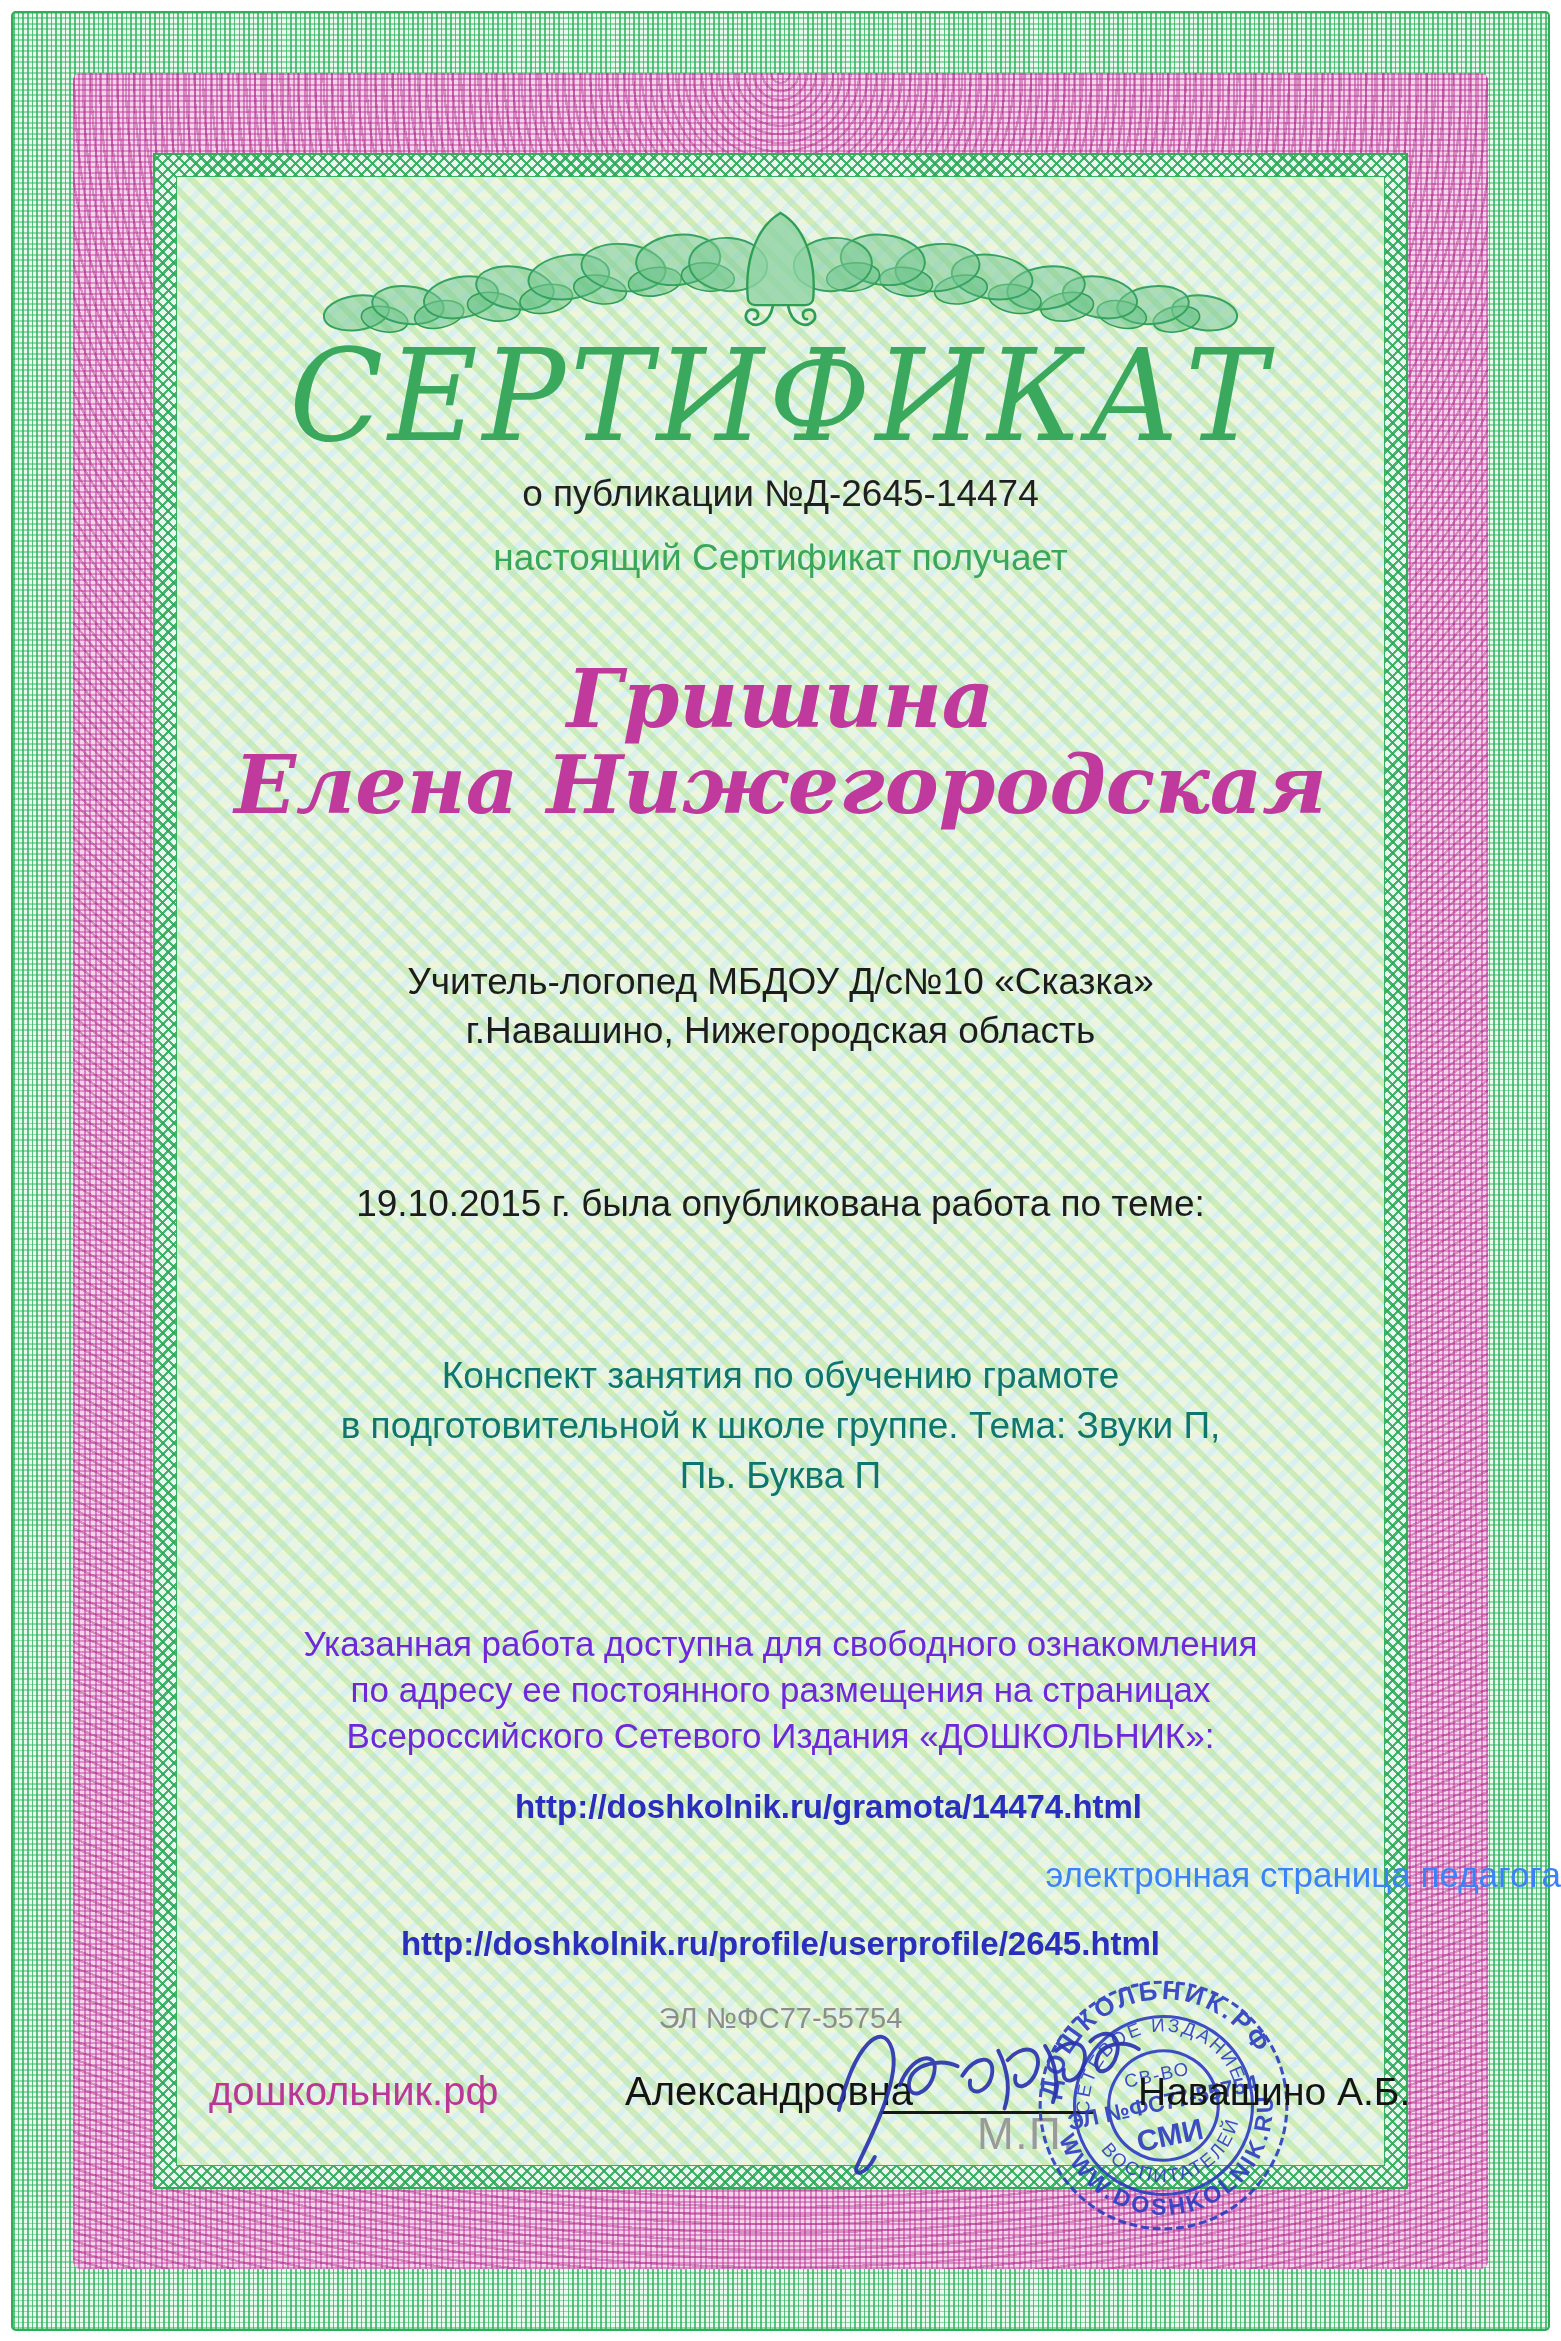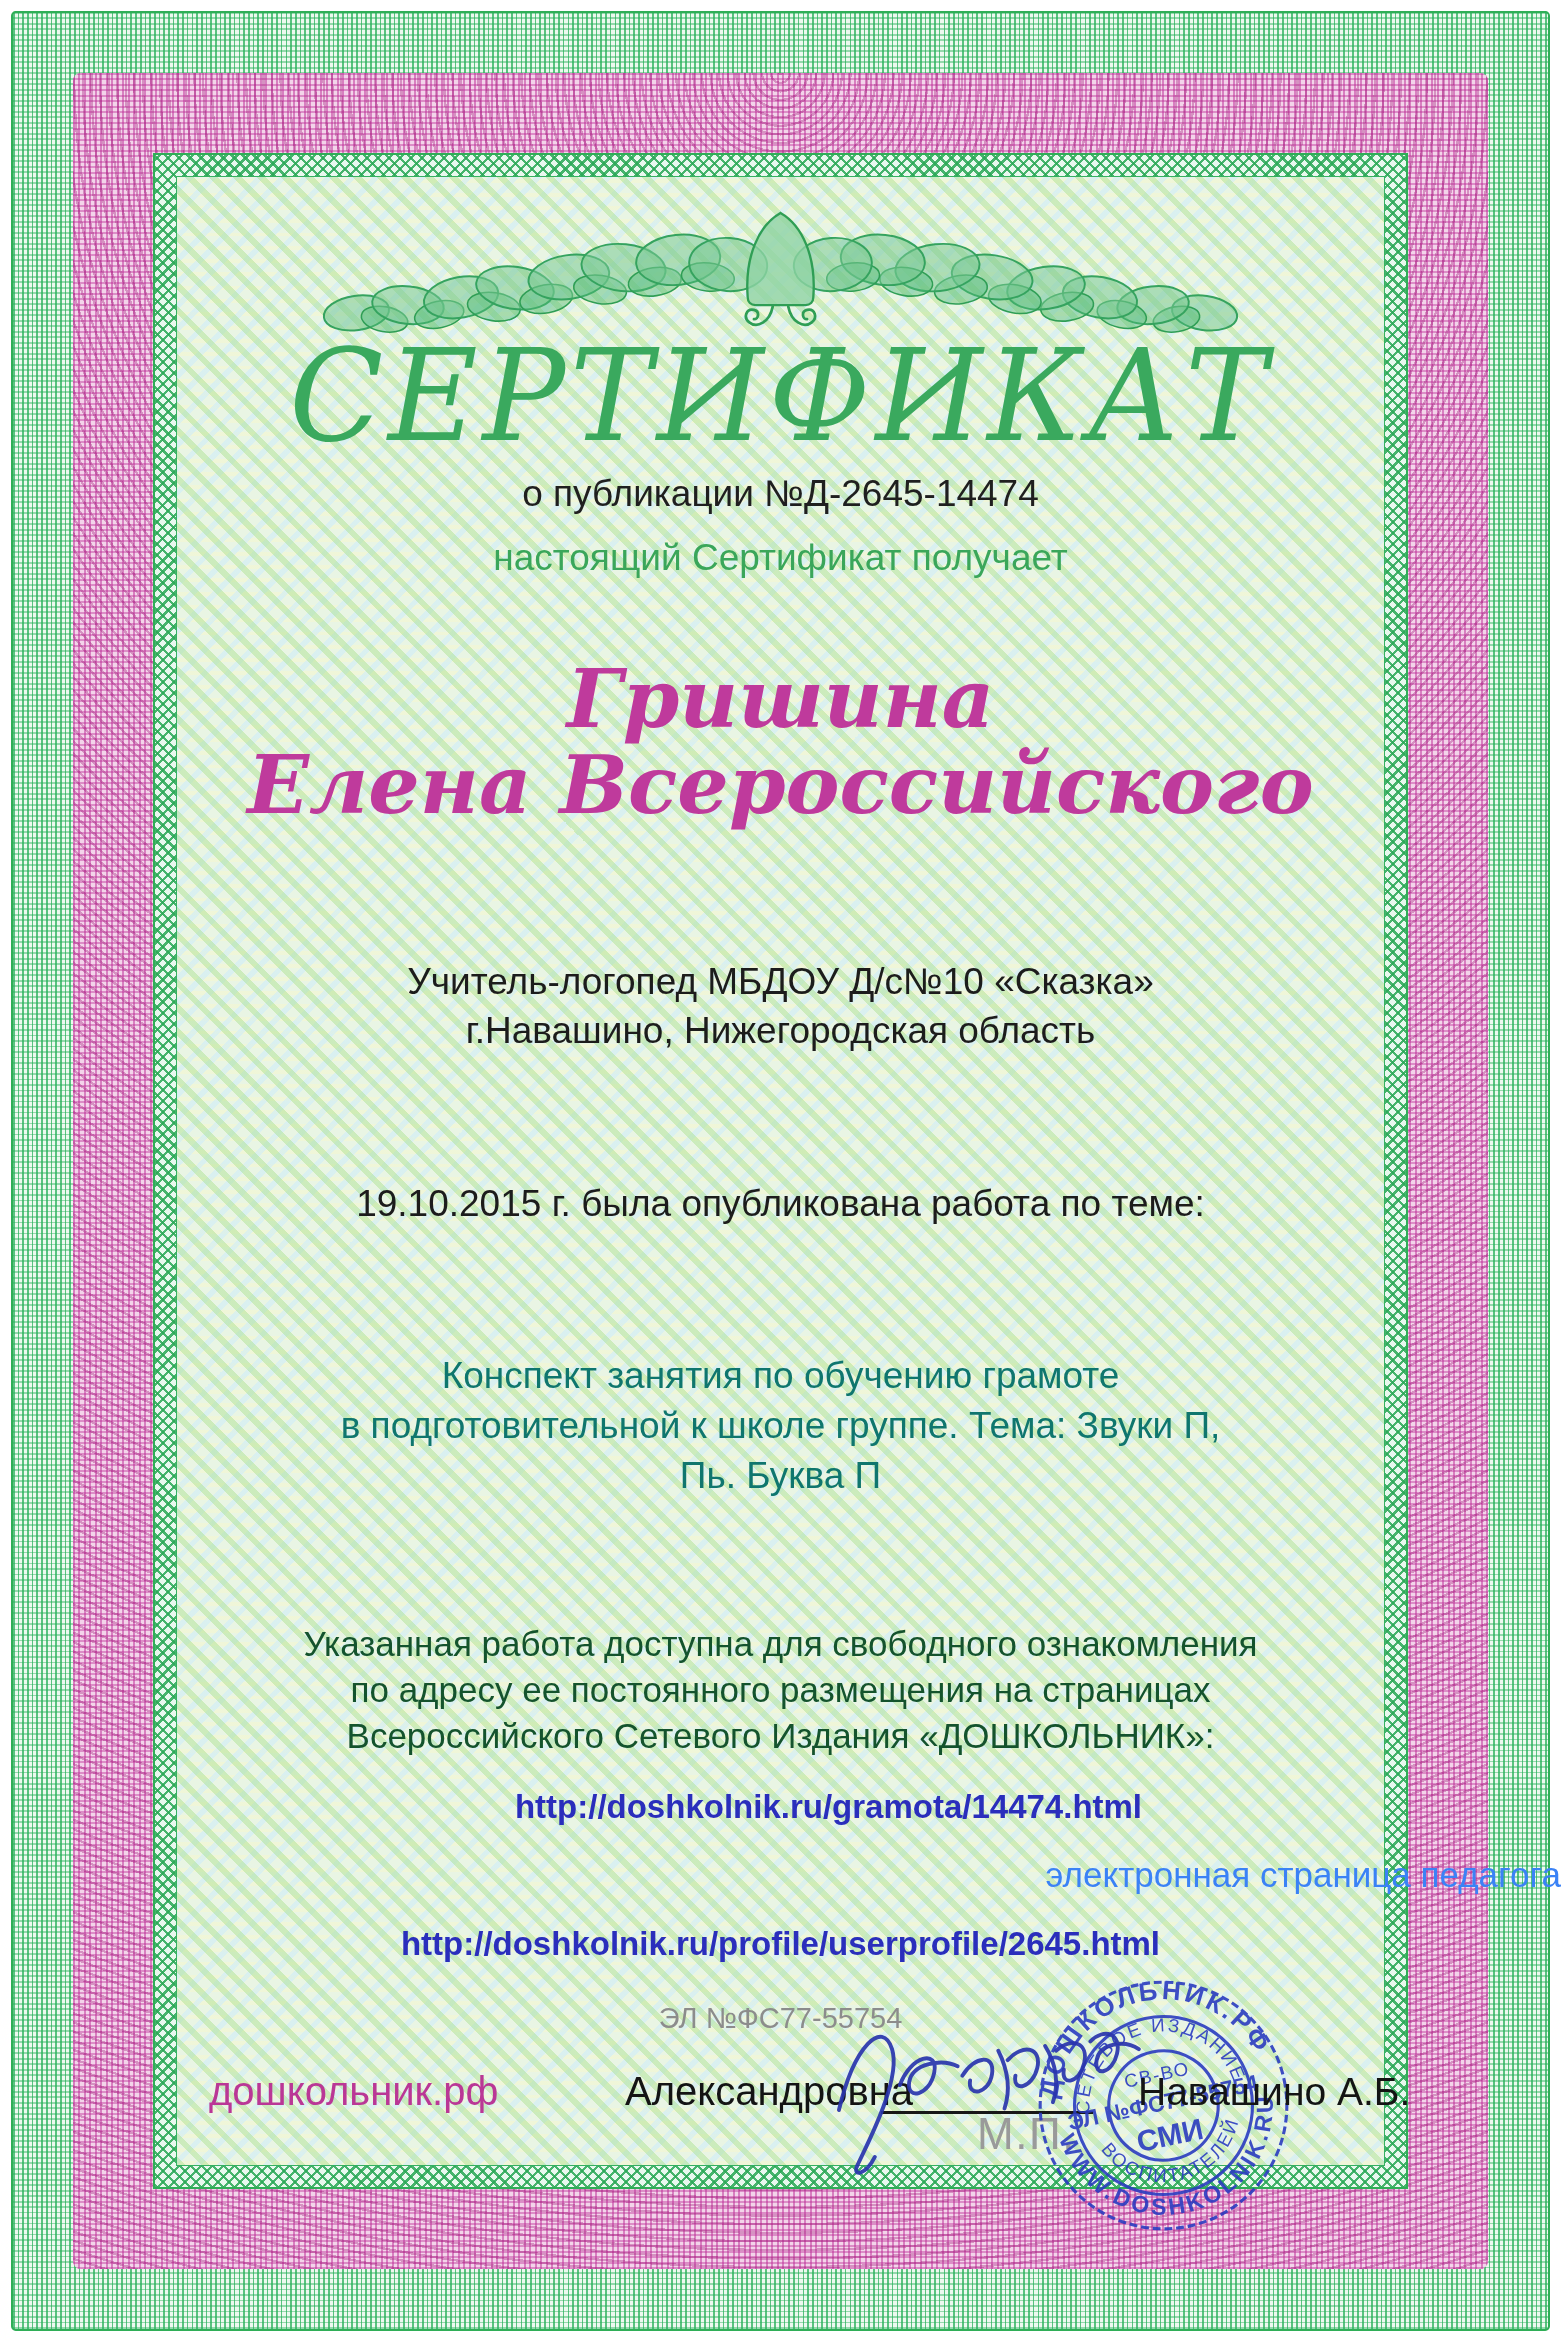--- a/index.html
+++ b/index.html
@@ -58,21 +58,21 @@
   .subtitle{top:473px;font-size:37px;color:#1f1f1f;}
   .intro{top:537px;font-size:37px;color:#3aa65a;}
   .recipient{
     top:656px;
     font-family:"DejaVu Serif", serif;font-style:italic;font-weight:bold;
     font-size:81px;line-height:86px;color:#bf3a9c;
   }
   .position-block{top:957px;font-size:37px;line-height:49px;color:#1c1c1c;}
   .pub-line{top:1183px;font-size:37px;color:#1c1c1c;text-align:center;}
   .work-title{top:1351px;font-size:37px;line-height:50px;color:#0f766e;}
-  .availability{top:1621px;font-size:35px;line-height:46px;color:#14532d;}
+  .availability{top:1621px;font-size:35px;line-height:46px;color:#6d28d9;}
   .url{font-size:33px;font-weight:bold;color:#2a2ebc;text-decoration:none;}
   .url1{top:1788px;padding-left:48px;}
   .profile-label{top:1855px;font-size:35px;color:#3b82f6;text-align:right;}
   .url2{top:1925px;}
   .license{top:2002px;font-size:29px;color:#8c8c8c;}
   .footer-site{left:209px;top:2069px;font-size:40px;color:#ba3796;}
   .footer-role{left:625px;top:2069px;font-size:40px;color:#141414;}
   .sign-line{left:881px;top:2111px;width:212px;height:3.1px;background:#171717;}
   .seal-mark{left:977px;top:2109px;font-size:44px;color:#9a9a9a;letter-spacing:1.6px;}
   .head-name{position:absolute;left:1138px;top:2070px;font-size:39px;color:#141414;z-index:11;}
@@ -121,21 +121,21 @@
 <div class="layer-text">
 
   <div class="abs centered title">СЕРТИФИКАТ</div>
 
   <div class="abs centered subtitle">о публикации №Д-2645-14474</div>
 
   <div class="abs centered intro">настоящий Сертификат получает</div>
 
   <div class="abs centered recipient">
     <div>Гришина</div>
-    <div>Елена Всероссийского</div>
+    <div>Елена Нижегородская</div>
   </div>
 
   <div class="abs centered position-block">
     <div>Учитель-логопед МБДОУ Д/с№10 «Сказка»</div>
     <div>г.Навашино, Нижегородская область</div>
   </div>
 
   <div class="abs centered pub-line">19.10.2015 г. была опубликована работа по теме:</div>
 
   <div class="abs centered work-title">

